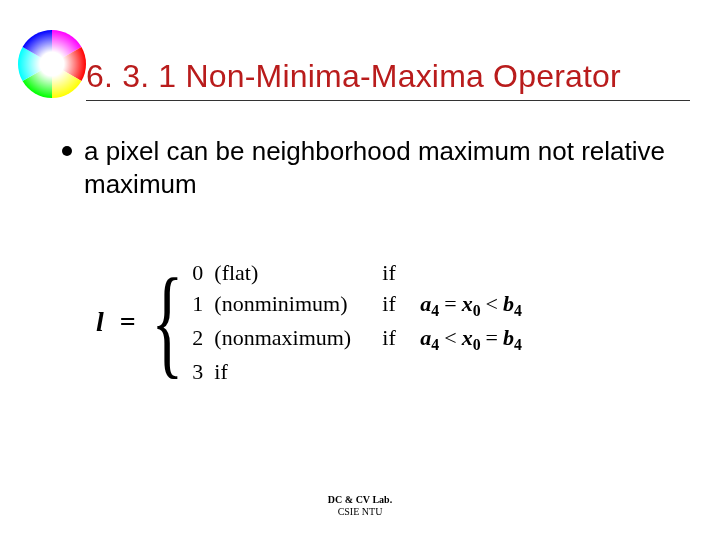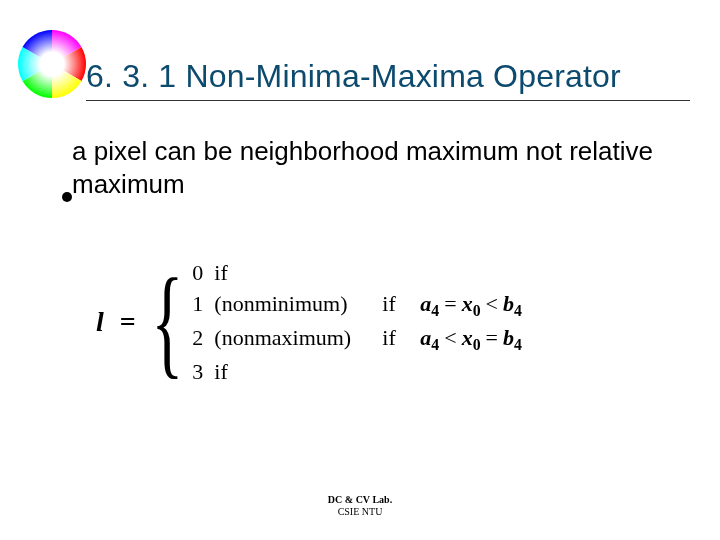--- a/index.html
+++ b/index.html
@@ -16,39 +16,40 @@
     top: 30px;
     left: 18px;
     width: 68px;
     height: 68px;
   }
   .title {
     position: absolute;
     top: 58px;
     left: 86px;
     font-size: 32px;
-    color: #0c4a6e;
+    color: #b91c1c;
     font-weight: normal;
     letter-spacing: 0.2px;
   }
   .title-rule {
     position: absolute;
     top: 100px;
     left: 86px;
     width: 604px;
     border: none;
     border-top: 1px solid #333;
   }
   .bullet-wrap {
     position: absolute;
     top: 135px;
     left: 62px;
     width: 610px;
     display: flex;
-    align-items: flex-end;
+    align-items: flex-start;
+    gap: 12px;
   }
   .bullet-dot {
     width: 10px;
     height: 10px;
     background: #000;
     border-radius: 50%;
     margin-top: 11px;
     flex-shrink: 0;
   }
   .bullet-text {
@@ -161,20 +162,21 @@
   <div class="bullet-text">a pixel can be neighborhood maximum not relative maximum</div>
 </div>
 
 <div class="formula">
   <span class="lhs">l</span>
   <span class="eq">=</span>
   <span class="brace">{</span>
   <div class="cases">
     <div class="case-row">
       <span class="case-num">0</span>
+      <span class="case-label">(flat)</span>
       <span class="case-if">if</span>
     </div>
     <div class="case-row">
       <span class="case-num">1</span>
       <span class="case-label">(nonminimum)</span>
       <span class="case-if">if</span>
       <span class="case-cond"><span>a</span><span class="sub">4</span><span class="rel">=</span><span>x</span><span class="sub">0</span><span class="rel">&lt;</span><span>b</span><span class="sub">4</span></span>
     </div>
     <div class="case-row">
       <span class="case-num">2</span>

